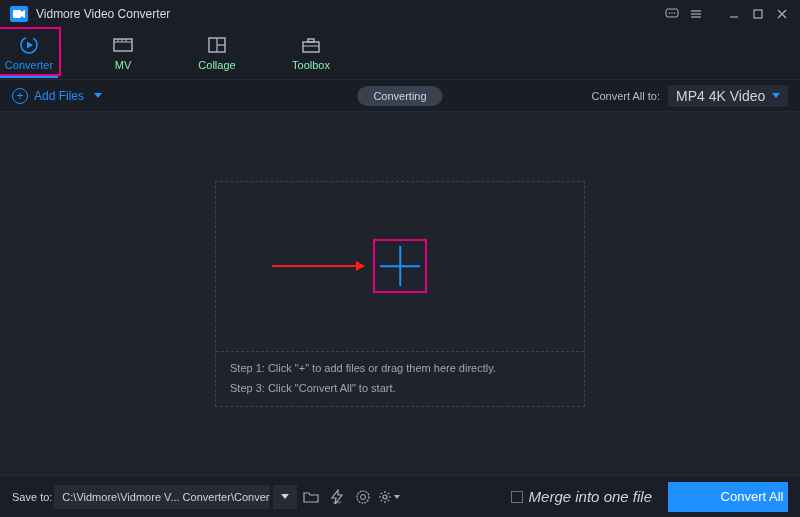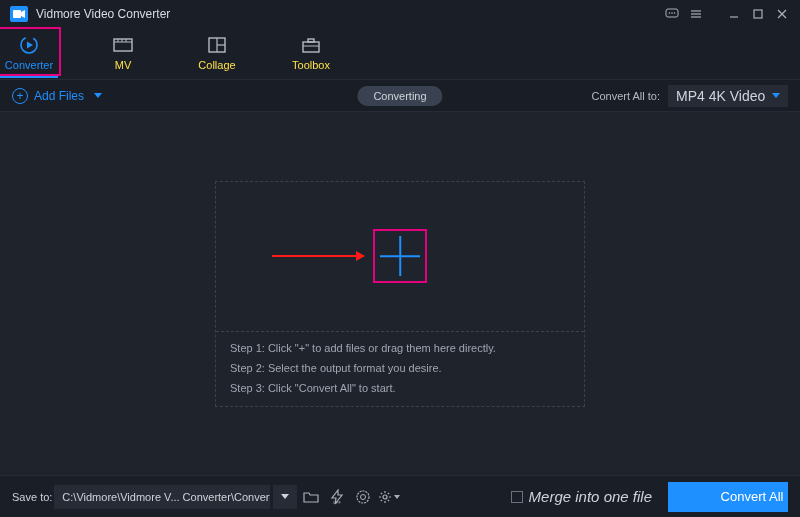--- a/index.html
+++ b/index.html
@@ -8,21 +8,21 @@
   
   .titlebar { height: 28px; display: flex; align-items: center; padding: 0 6px 0 10px; background: #1a1e26; }
   .logo-box { width: 18px; height: 16px; background: #1e90ff; border-radius: 2px; display:flex; align-items:center; justify-content:center; margin-right:8px; }
   .logo-box svg { display:block; }
   .title-text { font-size: 12px; color: #d7dbe2; }
   .title-spacer { flex: 1; }
   .title-btn { width: 24px; height: 24px; display: flex; align-items: center; justify-content: center; color: #a9afbb; cursor: pointer; }
   .title-btn svg { display:block; }
   
   .topnav { height: 52px; display: flex; align-items: flex-start; justify-content: flex-start; gap: 36px; padding-top: 2px; background: #1a1e26; border-bottom: 1px solid #262b35; }
-  .nav-item { width: 58px; height: 48px; display:flex; flex-direction:column; align-items:center; justify-content:flex-start; gap:3px; color:#fde047; cursor:pointer; padding-top:4px; }
+  .nav-item { width: 58px; height: 48px; display:flex; flex-direction:column; align-items:center; justify-content:flex-start; gap:3px; color:#86efac; cursor:pointer; padding-top:4px; }
   .nav-item .icon-area { width:26px; height:22px; display:flex; align-items:center; justify-content:center; }
   .nav-item span.label { font-size: 11px; }
   .nav-item.active { color: #1e90ff; border-bottom: 2px solid #1e90ff; position: relative; }
   .nav-item.active::after { content:""; position:absolute; top:-3px; left:-3px; right:-3px; bottom:0; border:2px solid #e4007f; pointer-events:none; }
   
   .subbar { height: 32px; background: #191d25; display: flex; align-items: center; padding: 0 12px; border-bottom: 1px solid #262b35; }
   .addfiles { display:flex; align-items:center; gap:6px; color:#1e90ff; cursor:pointer; font-size:12px; }
   .plus-circle { width:16px; height:16px; border:1.5px solid #1e90ff; border-radius:50%; display:flex; align-items:center; justify-content:center; font-size:12px; line-height:1; }
   .dropdown-caret { width:0; height:0; border-left:4px solid transparent; border-right:4px solid transparent; border-top:5px solid #1e90ff; margin-left:4px; }
   .segment { position:absolute; left:50%; transform:translateX(-50%); display:flex; background:#404040; border-radius:14px; overflow:hidden;align-items:center; }
@@ -171,21 +171,20 @@
 
   <div class="main">
     <div class="dropzone">
       <div class="drop-top">
         <div class="arrow"></div>
         <div class="big-plus-frame"></div>
         <div class="big-plus"></div>
       </div>
       <div class="drop-bottom">
         <div class="step">Step 1: Click "+" to add files or drag them here directly.</div>
-        <div class="step">Step 2: Select the output format you desire.</div>
         <div class="step">Step 3: Click "Convert All" to start.</div>
       </div>
     </div>
   </div>
 
   <div class="bottombar">
     <div class="save-label">Save to:</div>
     <div class="path-box">C:\Vidmore\Vidmore V... Converter\Converted</div>
     <div class="path-caret">
         <div class="tri"></div>

